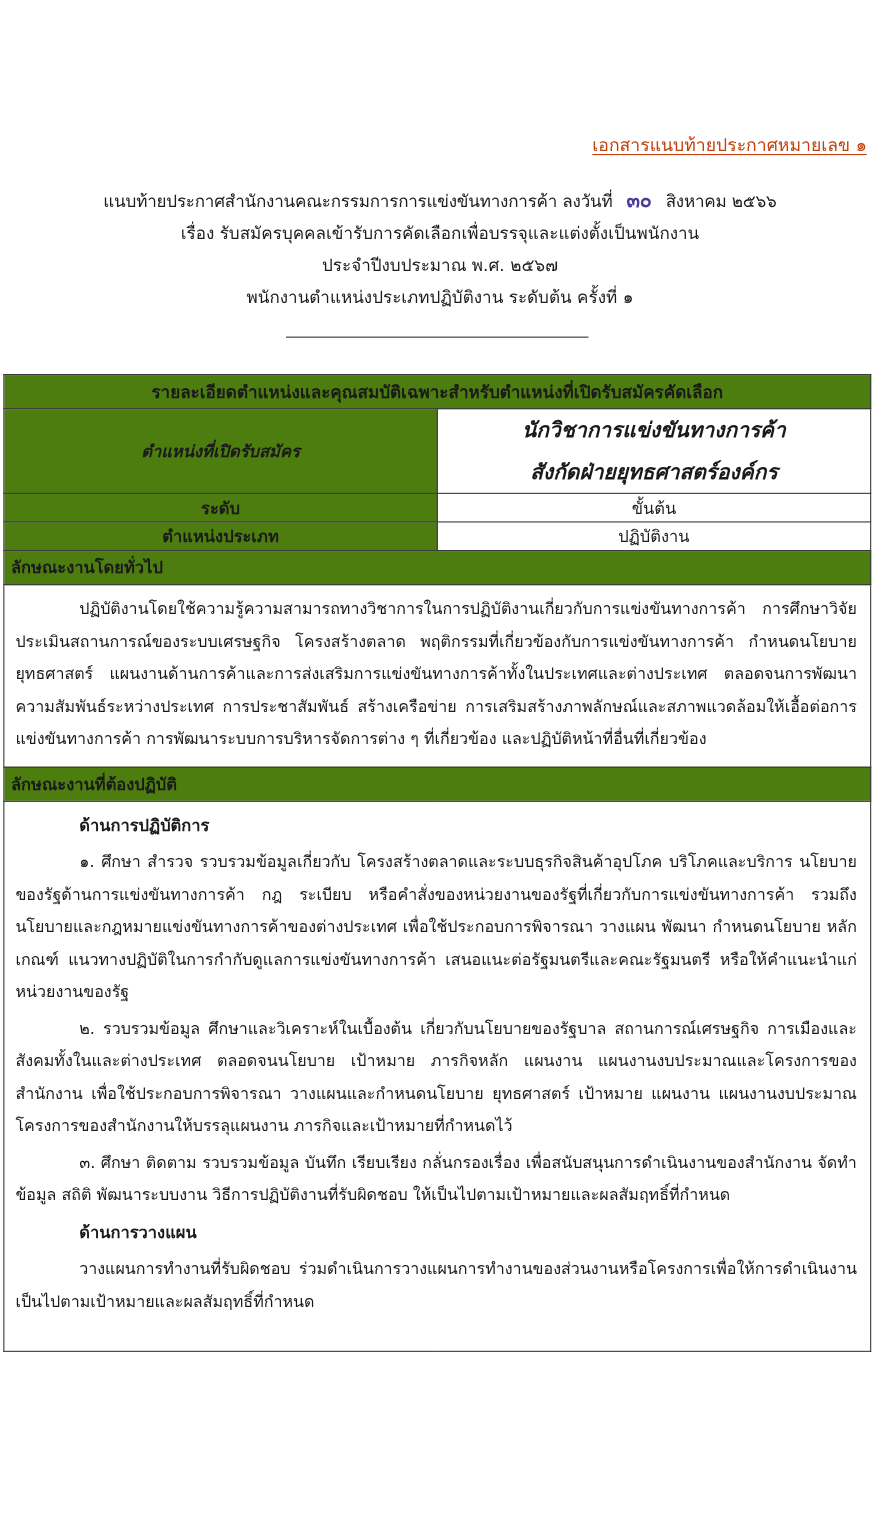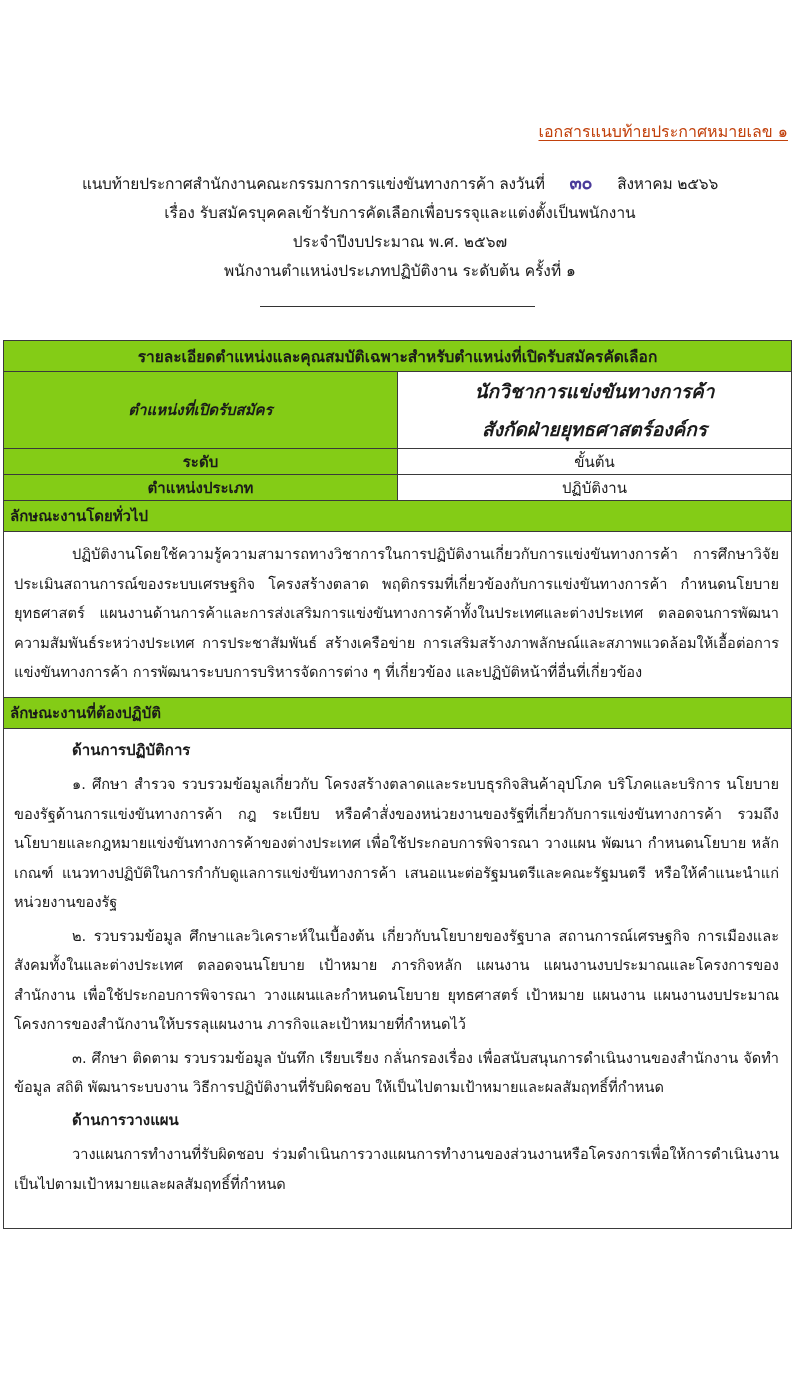--- a/index.html
+++ b/index.html
@@ -11,34 +11,34 @@
     .annex-ref {
       position: absolute; right: 12px; top: 119px;
       font-size: 16px; text-decoration: underline; text-underline-offset: 3px;
       color: #c2410c;
     }
     .header-block {
       position: absolute; left: 0; top: 168px; width: 800px; text-align: center;
       font-size: 15.5px; line-height: 29px; color: #1c1c1c;
     }
     .header-block .line1 { letter-spacing: -0.2px; }
-    .header-block .date-num { color: #4a3a9a; font-weight: bold; font-size: 18px; margin: 0 20px; }
+    .header-block .date-num { color: #4a3a9a; font-weight: bold; font-size: 18px; margin: 0 8px; }
     .divider {
       position: absolute; left: 260px; top: 306px; width: 275px; height: 0;
       border-top: 1.5px solid #333;
     }
     .spec-table {
       position: absolute; left: 3px; top: 340px; width: 789px;
       border-collapse: collapse; table-layout: fixed;
       font-size: 15px;
     }
     .spec-table td {
       border: 1.5px solid #3a3a3a; padding: 0 8px; vertical-align: middle;
     }
-    .shade { background: #84cc16; }
+    .shade { background: #4d7c0f; }
     .title-cell { text-align: center; font-weight: bold; height: 30px; font-size: 15.5px; }
     .label-cell { text-align: center; font-weight: bold; width: 334px; }
     .value-cell { text-align: center; }
     .pos-value { font-weight: bold; font-size: 19px; line-height: 34px; padding: 2px 0; }
     .row-pos td { height: 76px; font-style: italic; }
     .row-std td { height: 25px; }
     .section-head { font-weight: bold; height: 30px; padding-left: 6px !important; }
     .body-cell { padding: 3px 8px 6px 6px !important; font-size: 14.6px; line-height: 29.5px; text-align: justify; }
     .para { text-indent: 58px; margin: 4px; }
     .subhead { font-weight: bold; margin: 4px; padding-left: 58px; font-size: 15px; }

